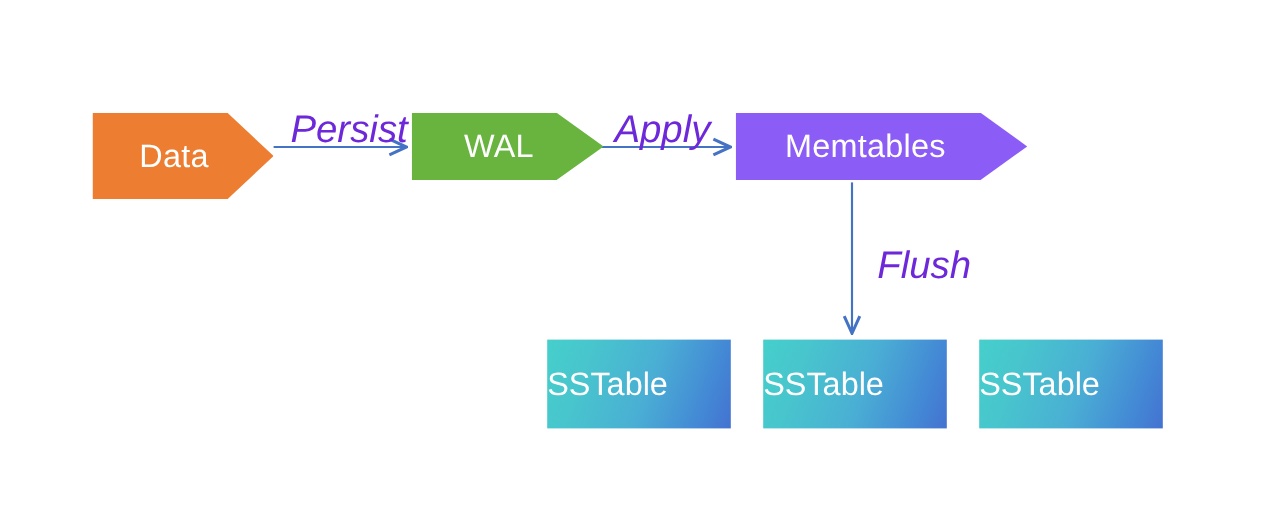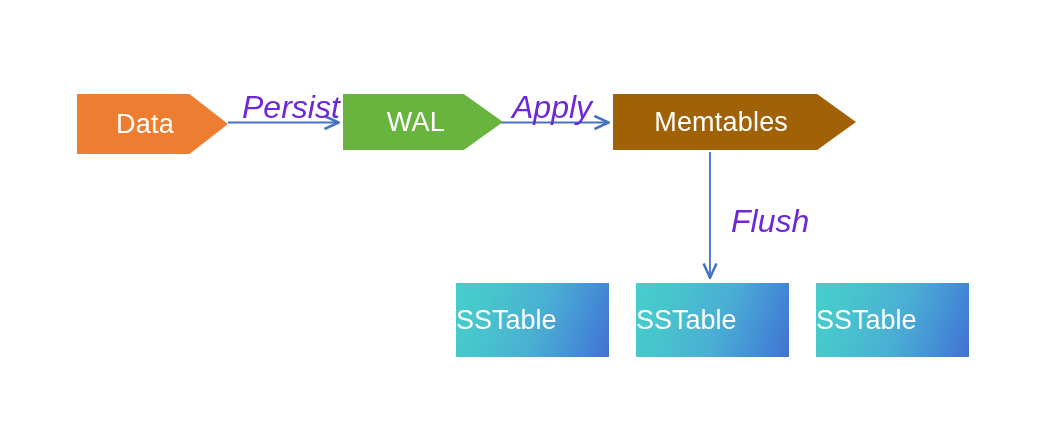--- a/index.html
+++ b/index.html
@@ -37,39 +37,39 @@
     width: 100%;
     text-align: center;
     
     padding-right: 6%;
   }
 
   .chev-data {
     left: 77px;
     top: 94px;
     width: 151px;
-    height: 60px;
+    height: 72px;
     background: #ed7d31;
     clip-path: polygon(0 0, 74.5% 0, 100% 50%, 74.5% 100%, 0 100%);
   }
   .chev-wal {
     left: 343px;
     top: 94px;
     width: 160px;
     height: 56px;
     background: #68b43e;
     clip-path: polygon(0 0, 75.5% 0, 100% 50%, 75.5% 100%, 0 100%);
     justify-content: center;
   }
   .chev-memtables {
     left: 613px;
     top: 94px;
     width: 243px;
     height: 56px;
-    background: #a16207;
+    background: #8b5cf6;
     clip-path: polygon(0 0, 84% 0, 100% 50%, 84% 100%, 0 100%);
   }
   .chev-memtables .chev-label { padding-right: 11%; }
   .chev-wal .chev-label      { padding-right: 9%; }
   .chev-data .chev-label     { padding-right: 10%; }
 
   
   .sstable {
     position: absolute;
     top: 283px;

